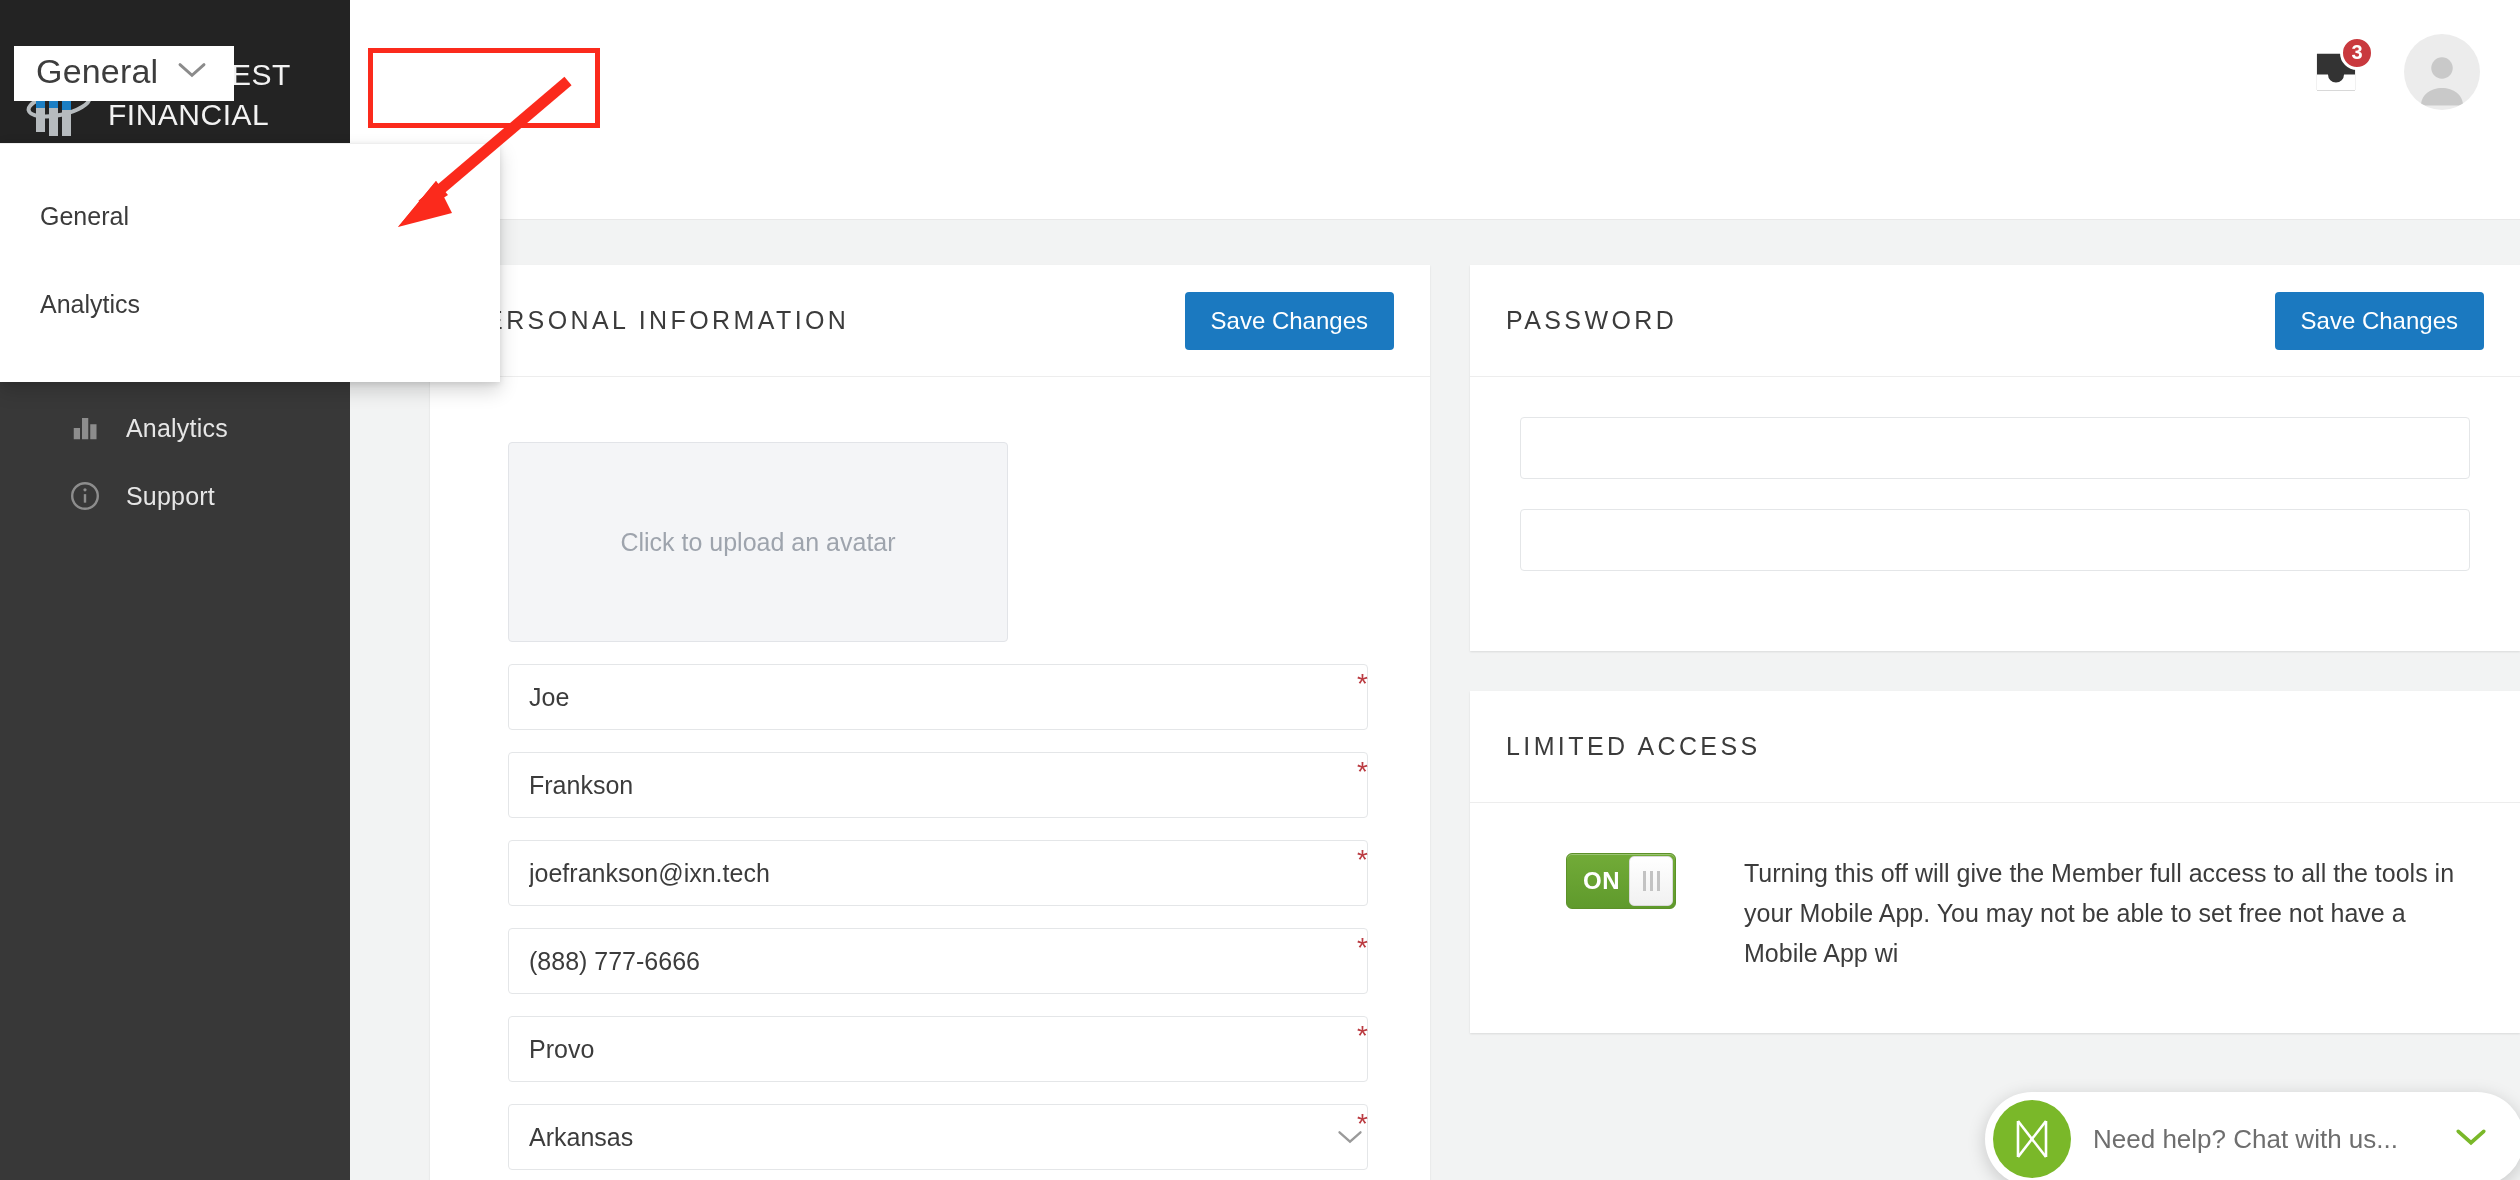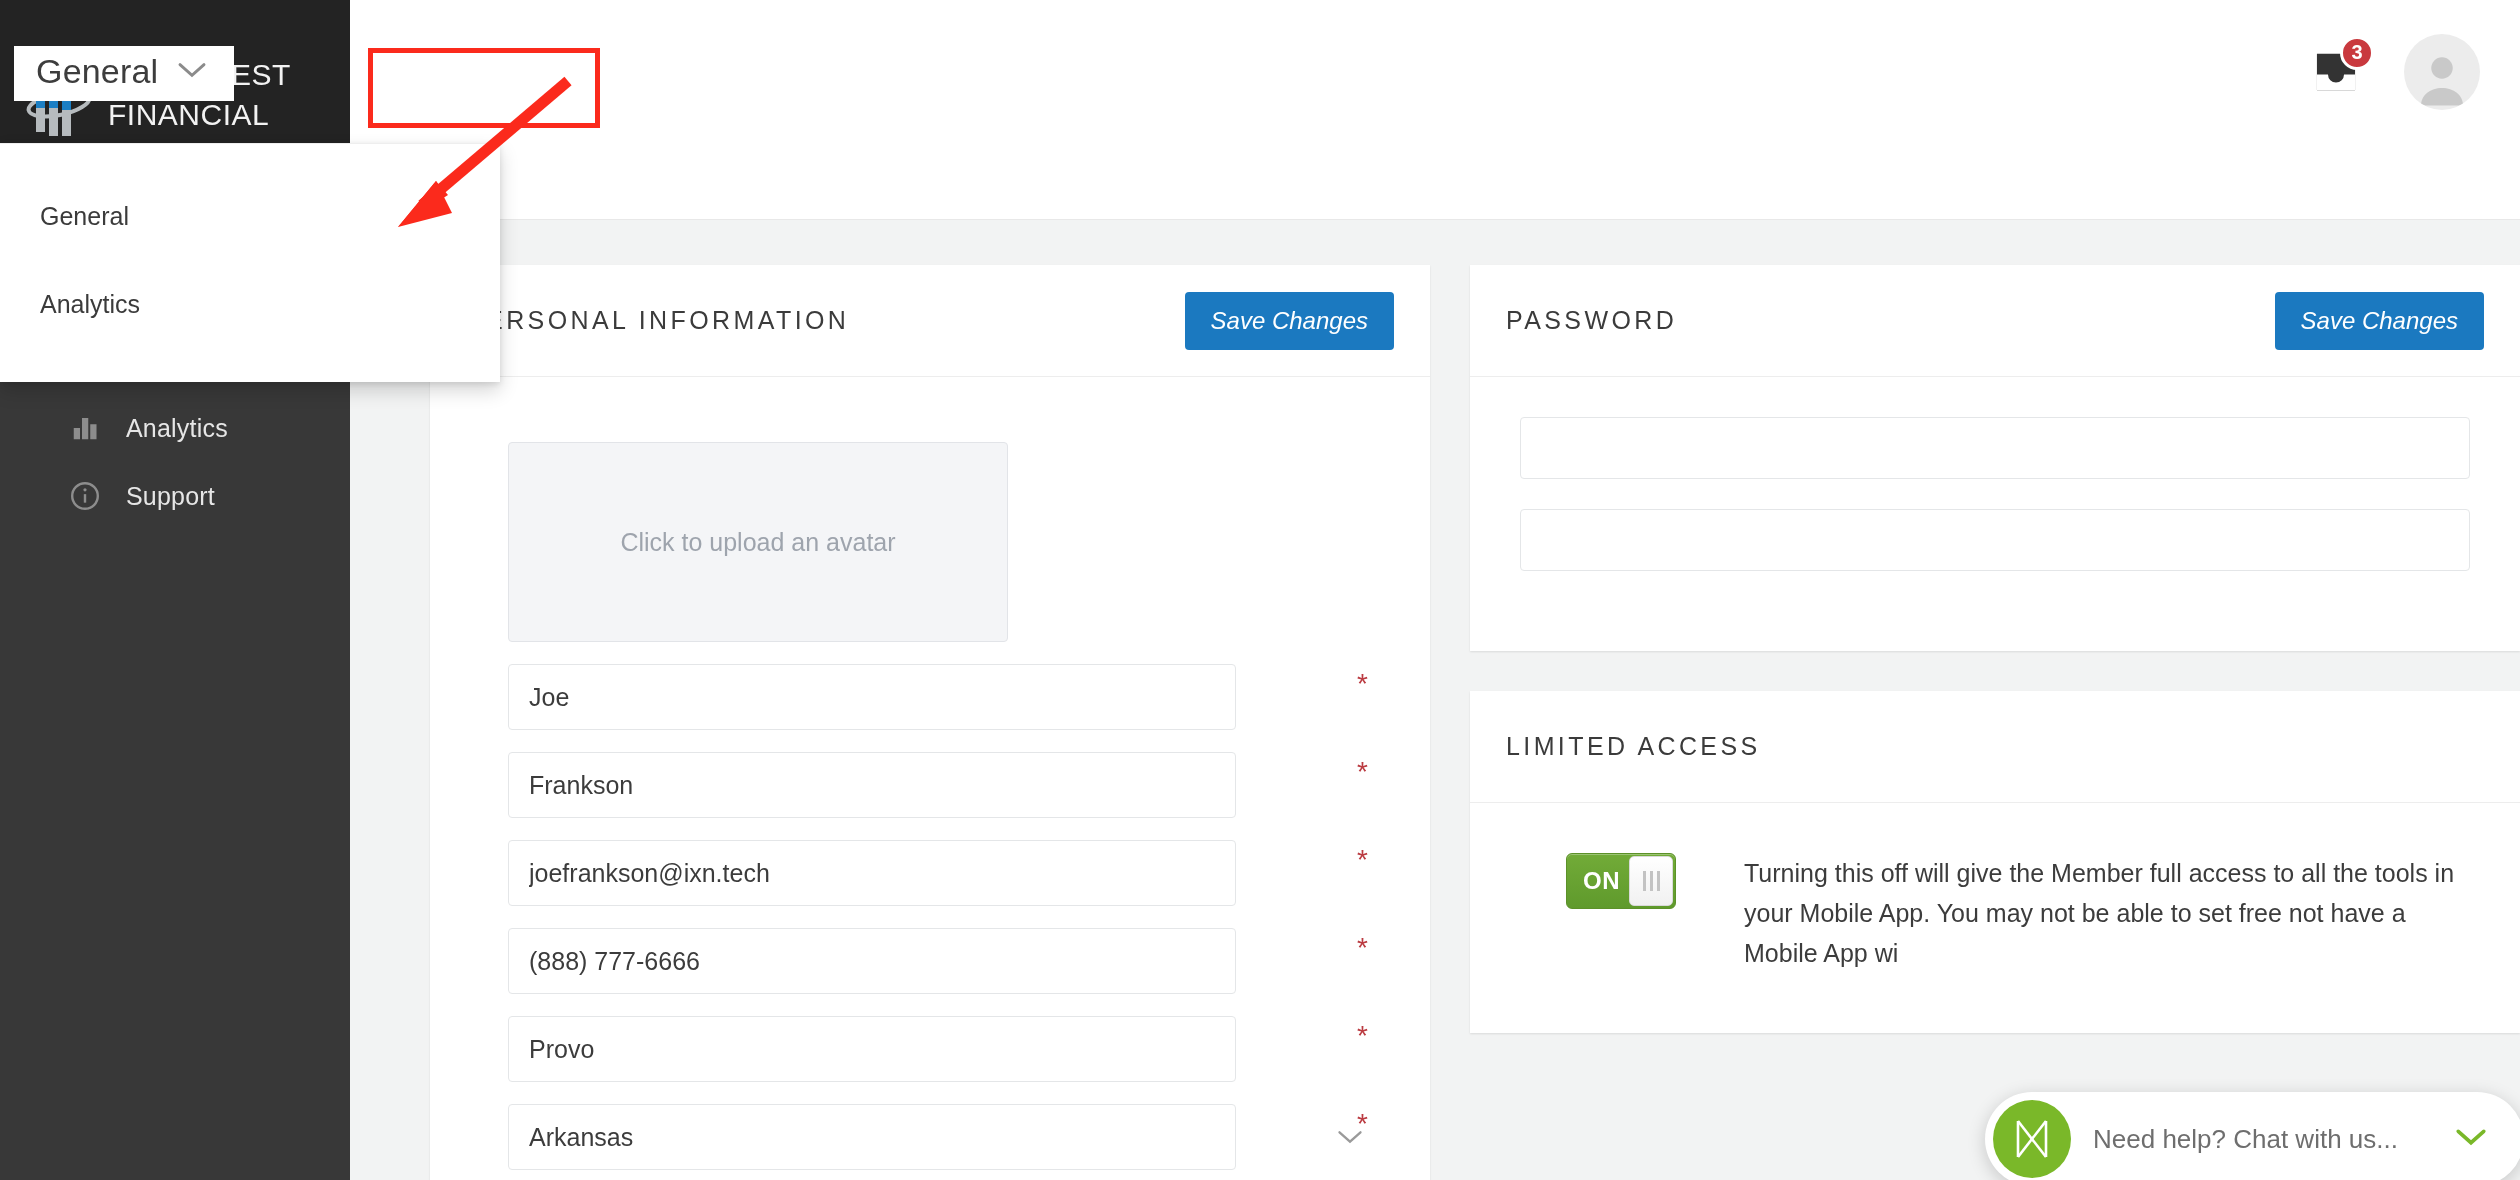--- a/index.html
+++ b/index.html
@@ -159,41 +159,40 @@
   }
   .btn-primary {
     background: #1b79c0;
     color: #fff;
     border: none;
     border-radius: 4px;
     font-size: 24px;
     font-family: "Liberation Sans", sans-serif;
     padding: 15px 26px;
     cursor: pointer;
-    font-style: italic;
   }
   .card-body { padding: 40px 50px 50px 50px; }
 
   #avatar-upload {
     width: 500px; height: 200px;
     margin: 25px 0 0 28px;
     background: #f4f5f7;
     border: 1px solid #e2e4e8;
     border-radius: 4px;
     display: flex; align-items: center; justify-content: center;
     text-align: center;
     color: #9ea4ad;
     font-size: 25px;
     line-height: 36px;
     cursor: pointer;
   }
 
   .field-row { position: relative; margin: 22px 0 0 28px; width: 880px; }
   .field-input {
-    width: 728px; height: 66px;
+    width: 860px; height: 66px;
     border: 1px solid #e4e6e8;
     border-radius: 4px;
     background: #fff;
     font-size: 25px;
     color: #3c3c3c;
     font-family: "Liberation Sans", sans-serif;
     padding: 0 70px 0 20px;
     outline: none;
   }
   .req-star {

